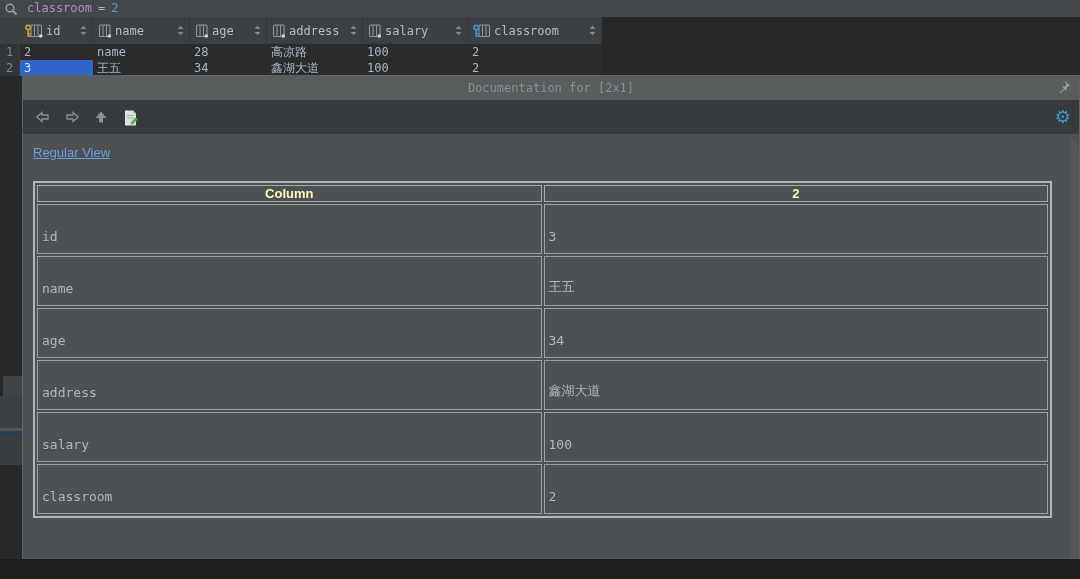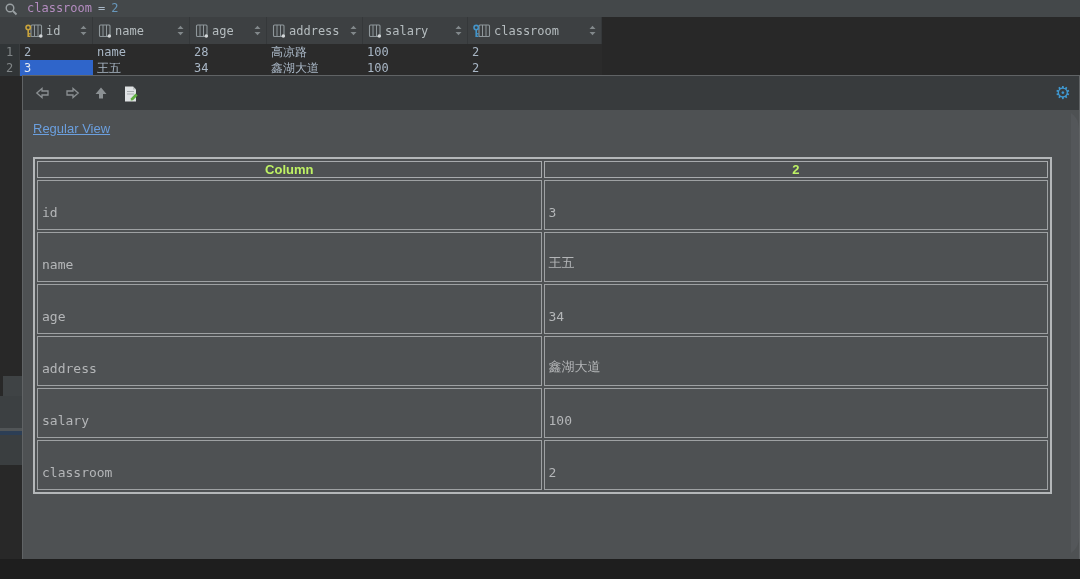--- a/index.html
+++ b/index.html
@@ -82,21 +82,21 @@
   .reg-link {
     display:inline-block; color:#6b9fde; text-decoration:underline;
     font-family:"Liberation Sans", sans-serif; font-size:13px; cursor:pointer;
   }
   .doc-table {
     margin-top:20px; width:1019px; table-layout:fixed;
     border:2px solid #b4b7b9; border-collapse:separate; border-spacing:2px;
   }
   .doc-table th {
     height:15px; border:1px solid #a8abad; font-family:"Liberation Sans", sans-serif;
-    font-size:13px; font-weight:bold; color:#bef264; text-align:center;
+    font-size:13px; font-weight:bold; color:#fef9c3; text-align:center;
   }
   .doc-table td {
     height:50px; border:1px solid #9ea1a3; vertical-align:bottom;
     padding:0 0 9px 4px; color:#b4b6b8; font-size:13px;
     font-family:"DejaVu Sans Mono", monospace;
   }
 </style>
 </head>
 <body>
 
@@ -241,20 +241,28 @@
     <div class="gcell" style="width:134px">2</div>
   </div>
 
   <div class="lstrip-tab">Da</div>
   <div class="lstrip-block1"></div>
   <div class="lstrip-line1"></div>
   <div class="lstrip-line2"></div>
   <div class="lstrip-block2"></div>
 
   <div class="popup">
+    <div class="popup-title">
+      <span>Documentation for [2x1]</span>
+      <span class="pin">
+        <svg width="15" height="15" viewBox="0 0 15 15">
+          <path d="M9 1l5 5-2.2.6-1.2 1.2-.2 3-1.8-1.8-4.2 4.2-.6-.6L8 8.4 6.2 6.6l3-.2 1.2-1.2z" fill="#9da2a4"></path>
+        </svg>
+      </span>
+    </div>
 
     <div class="popup-toolbar">
       <span class="tbi">
         <svg width="16" height="16" viewBox="0 0 16 16">
             <path d="M7 3.5v2.5h6v4H7v2.5L1.8 8z" fill="none" stroke="#8b9093" stroke-width="1.3"></path>
           </svg>
       </span>
       <span class="tbi">
         <svg width="16" height="16" viewBox="0 0 16 16">
             <path d="M9 3.5v2.5H3v4h6v2.5L14.2 8z" fill="none" stroke="#8b9093" stroke-width="1.3"></path>

